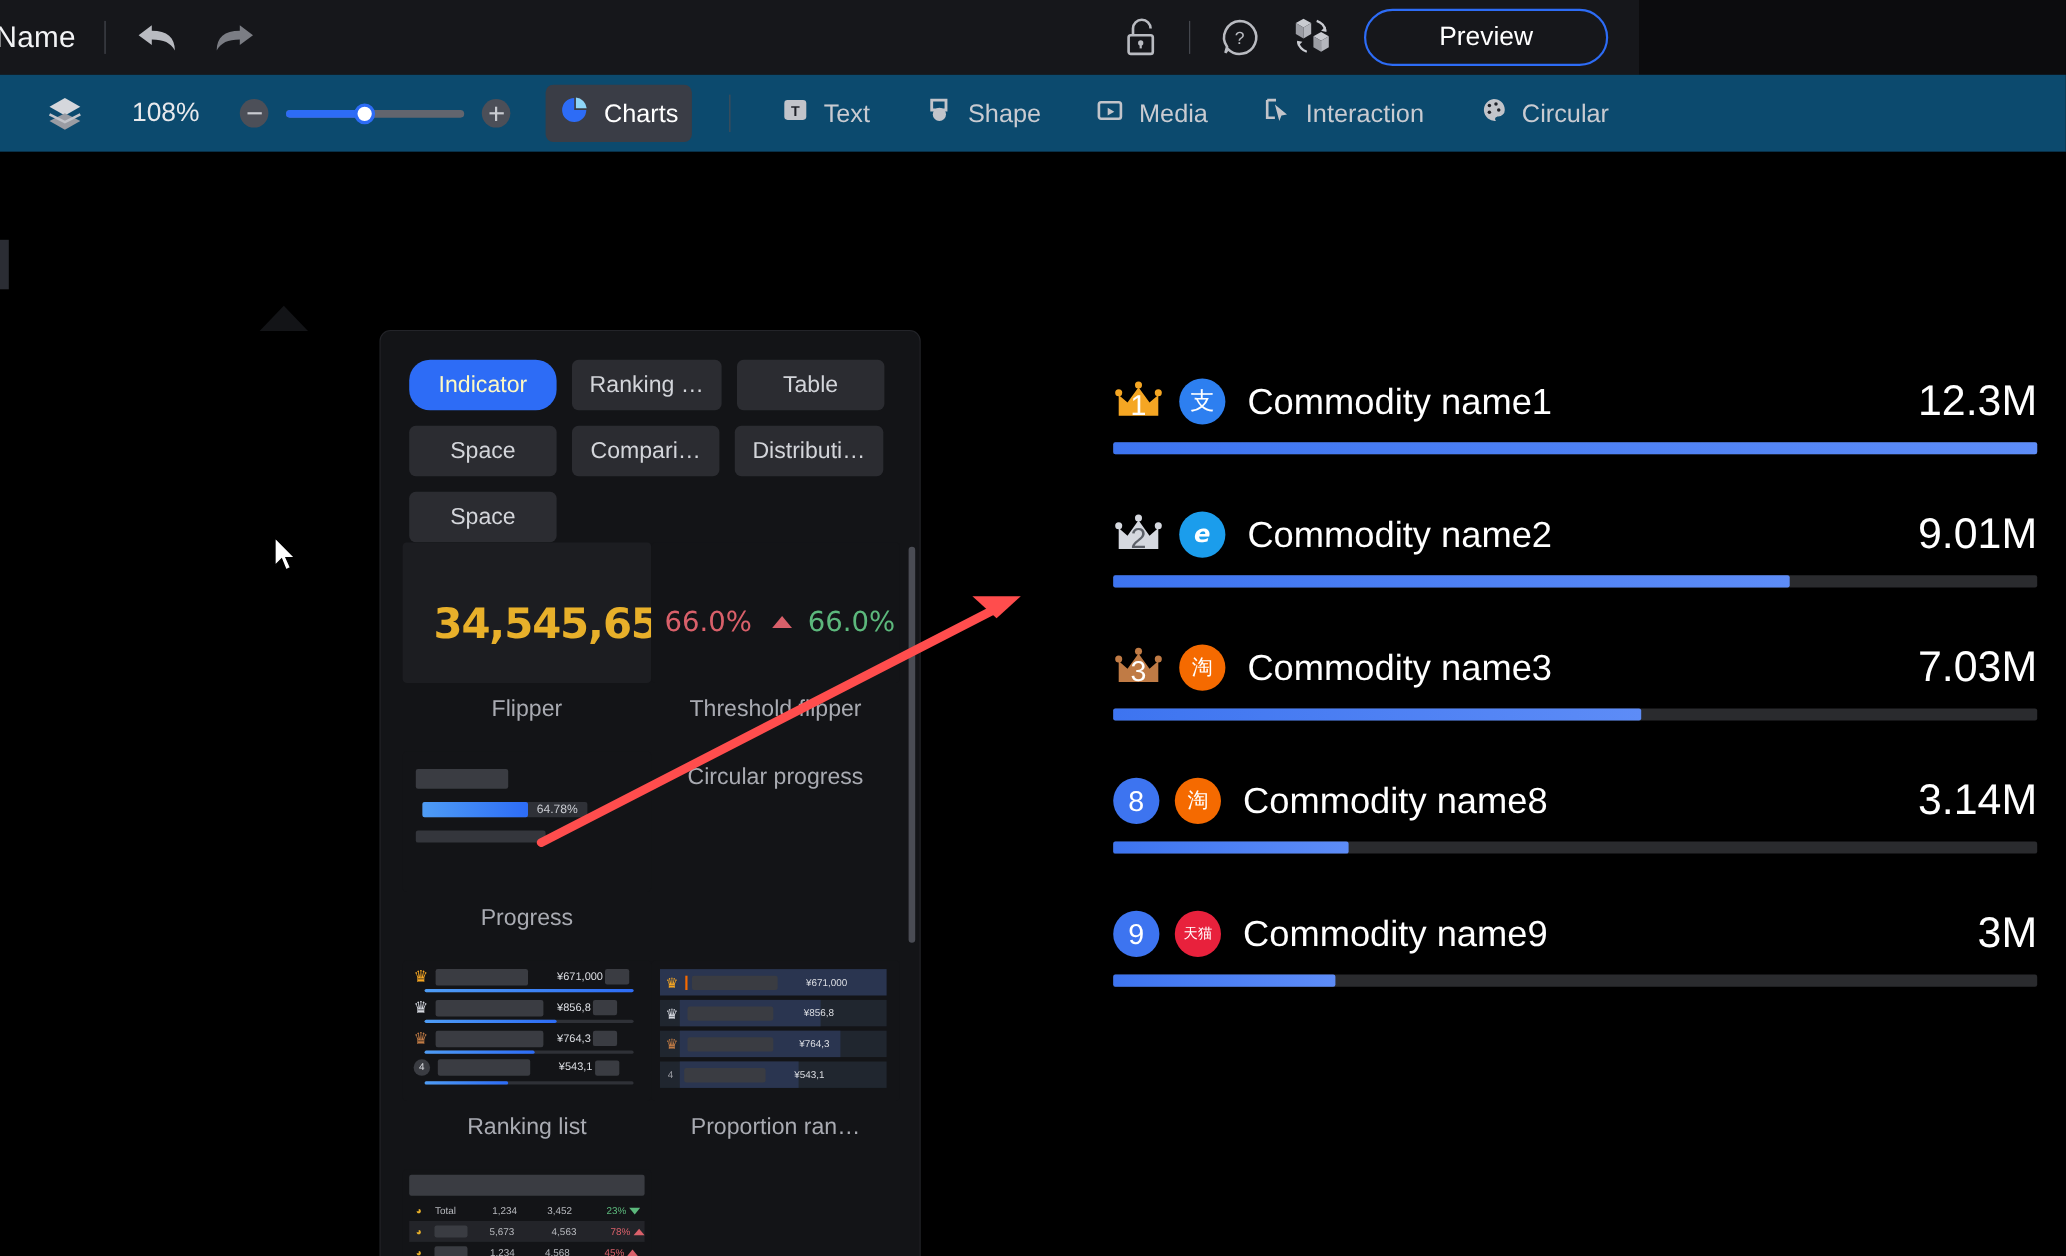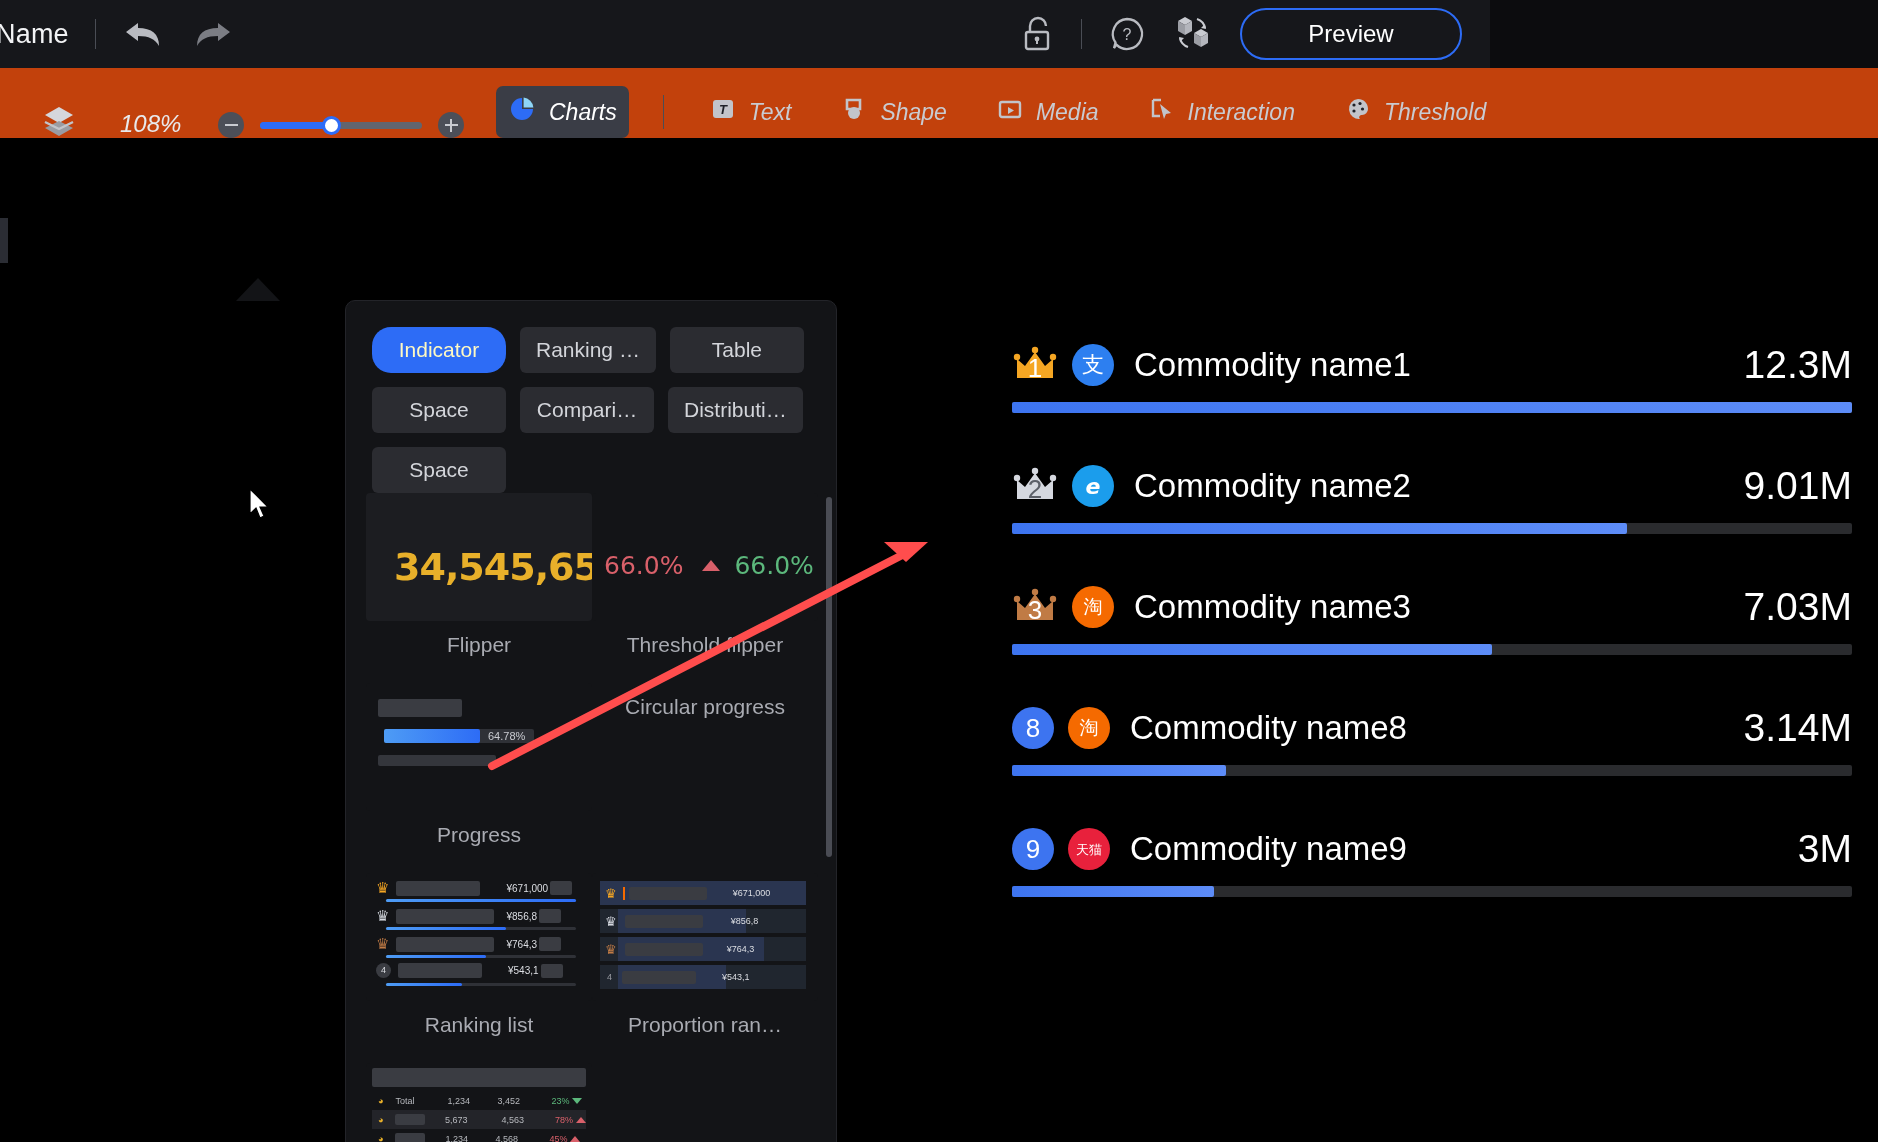--- a/index.html
+++ b/index.html
@@ -28,21 +28,21 @@
   }
   .preview-btn {
     width: 222px; height: 52px; border: 2px solid #2d6cf6; border-radius: 26px;
     background: transparent; color: #ffffff; font-size: 24px;
     display: flex; align-items: center; justify-content: center; cursor: pointer;
     font-family: "Liberation Sans", sans-serif;
   }
   
   .toolbar {
     position: absolute; left: 0; top: 68px; width: 1878px; height: 70px;
-    background: #c2410c; display: flex; align-items: flex-end; font-style: italic;
+    background: #0c4a6e; display: flex; align-items: center;
   }
   .layers-icon { margin-left: 42px; margin-right: 44px; }
   .zoom-label { color: #e8e9ec; font-size: 24px; width: 82px; }
   .zoom-ctrl { display: flex; align-items: center; gap: 16px; margin-left: 16px; }
   .circ-btn {
     width: 26px; height: 26px; border-radius: 50%; background: #4c4f58;
     display: flex; align-items: center; justify-content: center; cursor: pointer;
     position: relative;
   }
   .circ-btn::before {
@@ -274,21 +274,21 @@
       <div class="tool-item">
         <span>
           <svg width="26" height="26" viewBox="0 0 26 26">
             <path d="M13 3 a10 10 0 1 0 2 19.9 c-2-2 0-4 2-4 a6 6 0 0 0 6-6 C23 7 18.5 3 13 3z" fill="#c2c4ca"></path>
             <circle cx="9" cy="9" r="1.6" fill="#1f2128"></circle>
               <circle cx="15" cy="7.5" r="1.6" fill="#1f2128"></circle>
               <circle cx="17.5" cy="13" r="1.6" fill="#1f2128"></circle>
               <circle cx="9" cy="15" r="1.6" fill="#1f2128"></circle>
           </svg>
         </span>
-        <span>Threshold</span>
+        <span>Circular</span>
       </div>
     </div>
   </div>
 </div>
 
 <div class="canvas">
   <div class="side-rail"></div>
 
   <div class="cursor">
     <svg width="26" height="36" viewBox="0 0 26 36">

